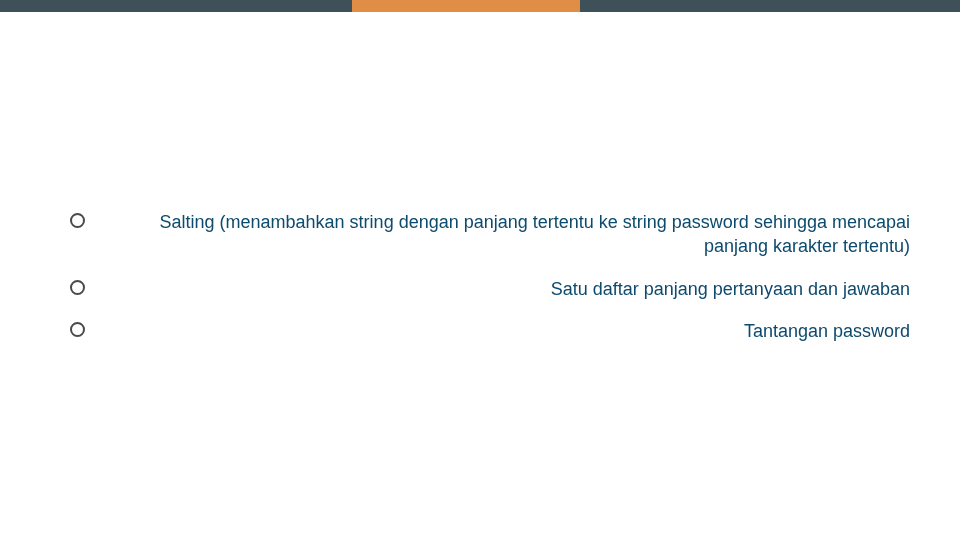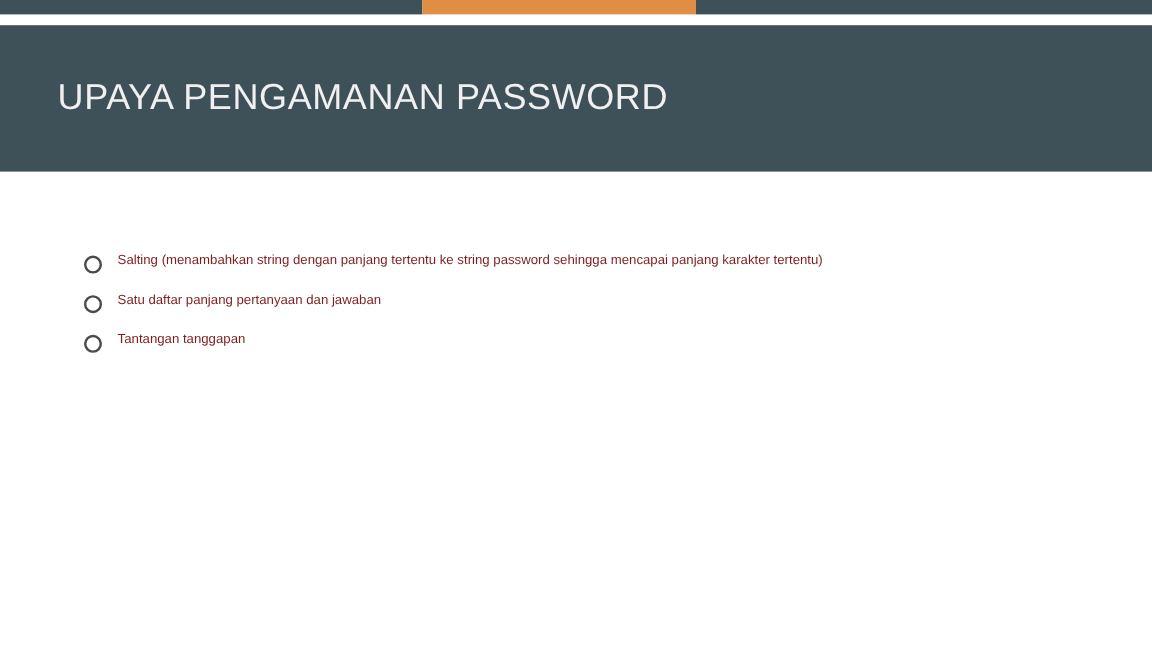--- a/index.html
+++ b/index.html
@@ -38,23 +38,24 @@
     left: 70px;
     right: 50px;
   }
   ul.bullets {
     list-style: none;
   }
   ul.bullets li {
     position: relative;
     padding-left: 28px;
     margin-bottom: 18px;
-    font-size: 11px;
+    font-size: 18px;
     line-height: 1.35;
-    color: #7f1d1d;
+    color: #0c4a6e;
+    text-align: right;
   }
   ul.bullets li::before {
     content: "";
     position: absolute;
     left: 0;
     top: 3px;
     width: 11px;
     height: 11px;
     border: 2px solid #4a4a4a;
     border-radius: 50%;
@@ -65,25 +66,22 @@
 <body>
 
 <div class="slide">
 
   <div class="top-strip">
     <div class="seg1"></div>
     <div class="seg2"></div>
     <div class="seg3"></div>
   </div>
 
-  <div class="title-band">
-    <div class="title-text">UPAYA PENGAMANAN PASSWORD</div>
-  </div>
 
   <div class="content">
     <ul class="bullets">
       <li>Salting (menambahkan string dengan panjang tertentu ke string password sehingga mencapai panjang karakter tertentu)</li>
       <li>Satu daftar panjang pertanyaan dan jawaban</li>
-      <li>Tantangan tanggapan</li>
+      <li>Tantangan password</li>
     </ul>
   </div>
 
 </div>
 
 </body></html>

